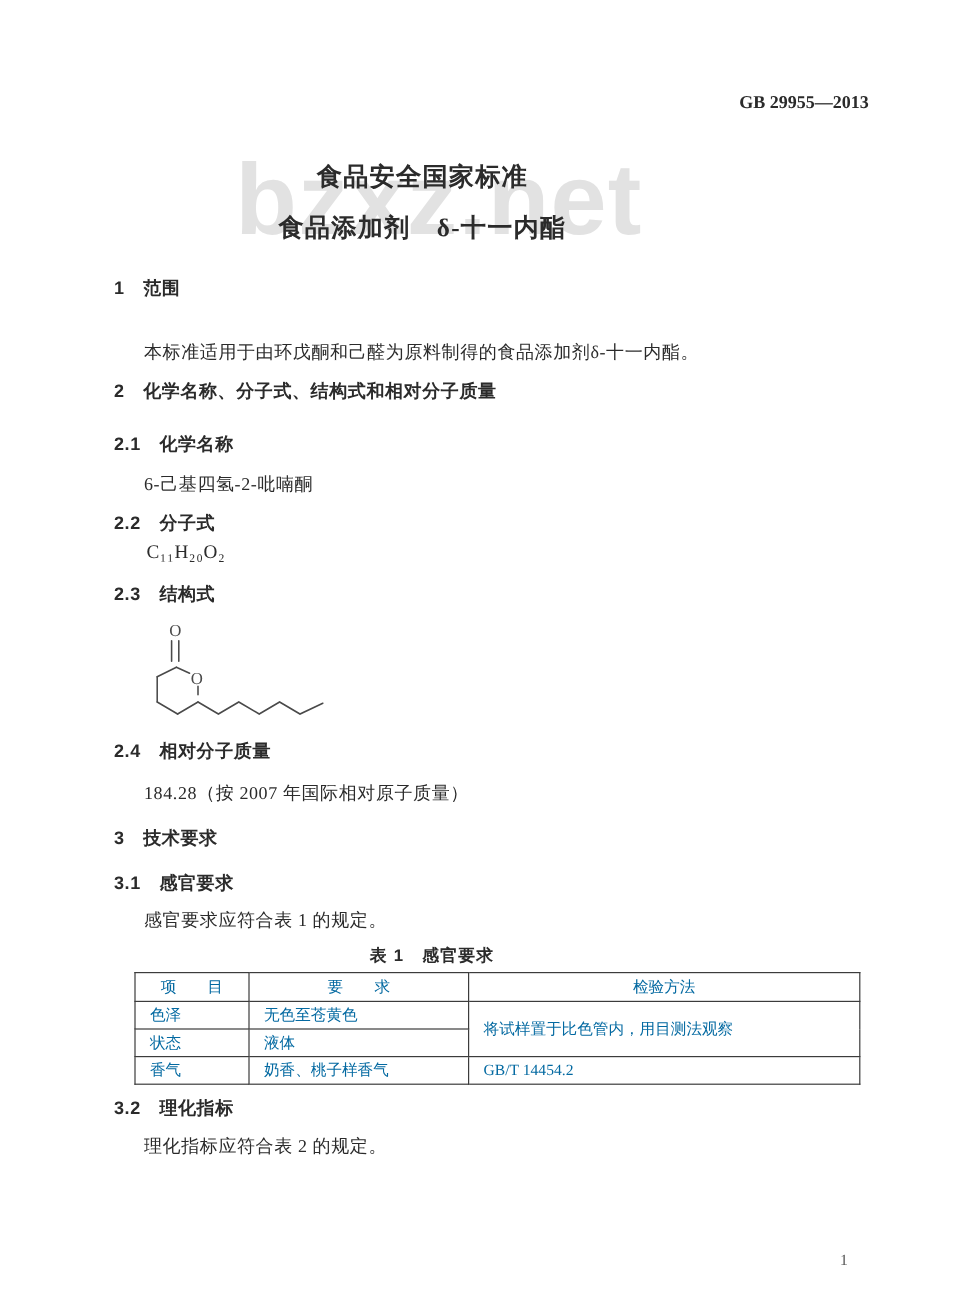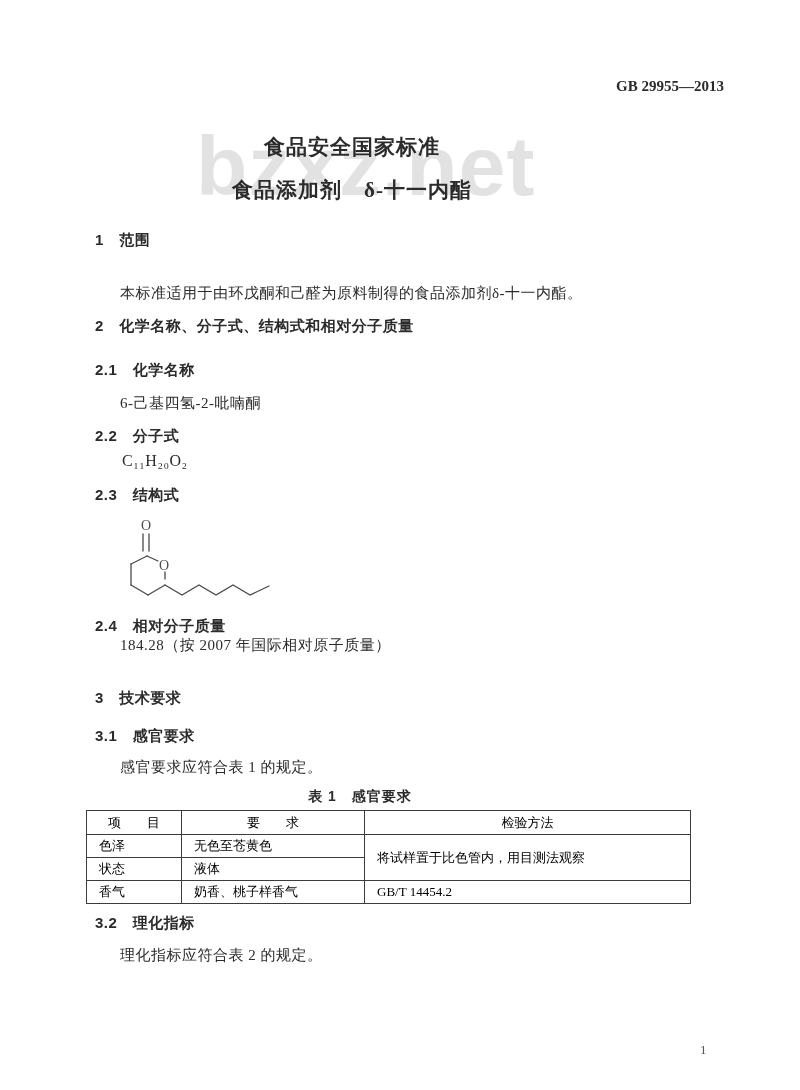--- a/index.html
+++ b/index.html
@@ -53,25 +53,25 @@
   }
   .formula { font-size: 16px; letter-spacing: 0.5px; }
   .table-caption {
     left: 0; width: 720px; text-align: center;
     font-size: 14px; font-weight: bold;
     font-family: "Liberation Sans", sans-serif;
     letter-spacing: 1px;
   }
   table.sensory {
     position: absolute;
-    left: 86px; top: 810px;
+    left: 112px; top: 810px;
     width: 604px;
     border-collapse: collapse;
     font-size: 13px;
-    color: #000000;
+    color: #0369a1;
     table-layout: fixed;
   }
   table.sensory th, table.sensory td {
     border: 1px solid #3c3c3c;
     font-weight: normal;
     padding: 0 0 0 12px;
     height: 22px;
     text-align: left;
     overflow: hidden;
     white-space: nowrap;
@@ -126,21 +126,21 @@
         <line x1="19" y1="54" x2="35" y2="46"></line>
 
         <polyline points="53,75 70,85 87,75 104,85 121,75 138,85 157,76"></polyline>
       </g>
       <text x="34" y="20" font-size="14" fill="#4a4a4a" text-anchor="middle">O</text>
       <text x="52" y="60" font-size="14" fill="#4a4a4a" text-anchor="middle">O</text>
     </svg>
   </div>
 
   <div class="abs heading z1" style="top:617px;">2.4　相对分子质量</div>
-  <div class="abs body-text z1" style="top:636px;text-align:center;">184.28（按 2007 年国际相对原子质量）</div>
+  <div class="abs body-text z1" style="top:652px;text-align:center;">184.28（按 2007 年国际相对原子质量）</div>
 
   <div class="abs heading z1" style="top:689px;">3　技术要求</div>
 
   <div class="abs heading z1" style="top:727px;">3.1　感官要求</div>
   <div class="abs body-text z1" style="top:758px;">感官要求应符合表 1 的规定。</div>
 
   <div class="abs table-caption z1" style="top:788px;">表 1　感官要求</div>
 
   <table class="sensory z1">
     <colgroup>

